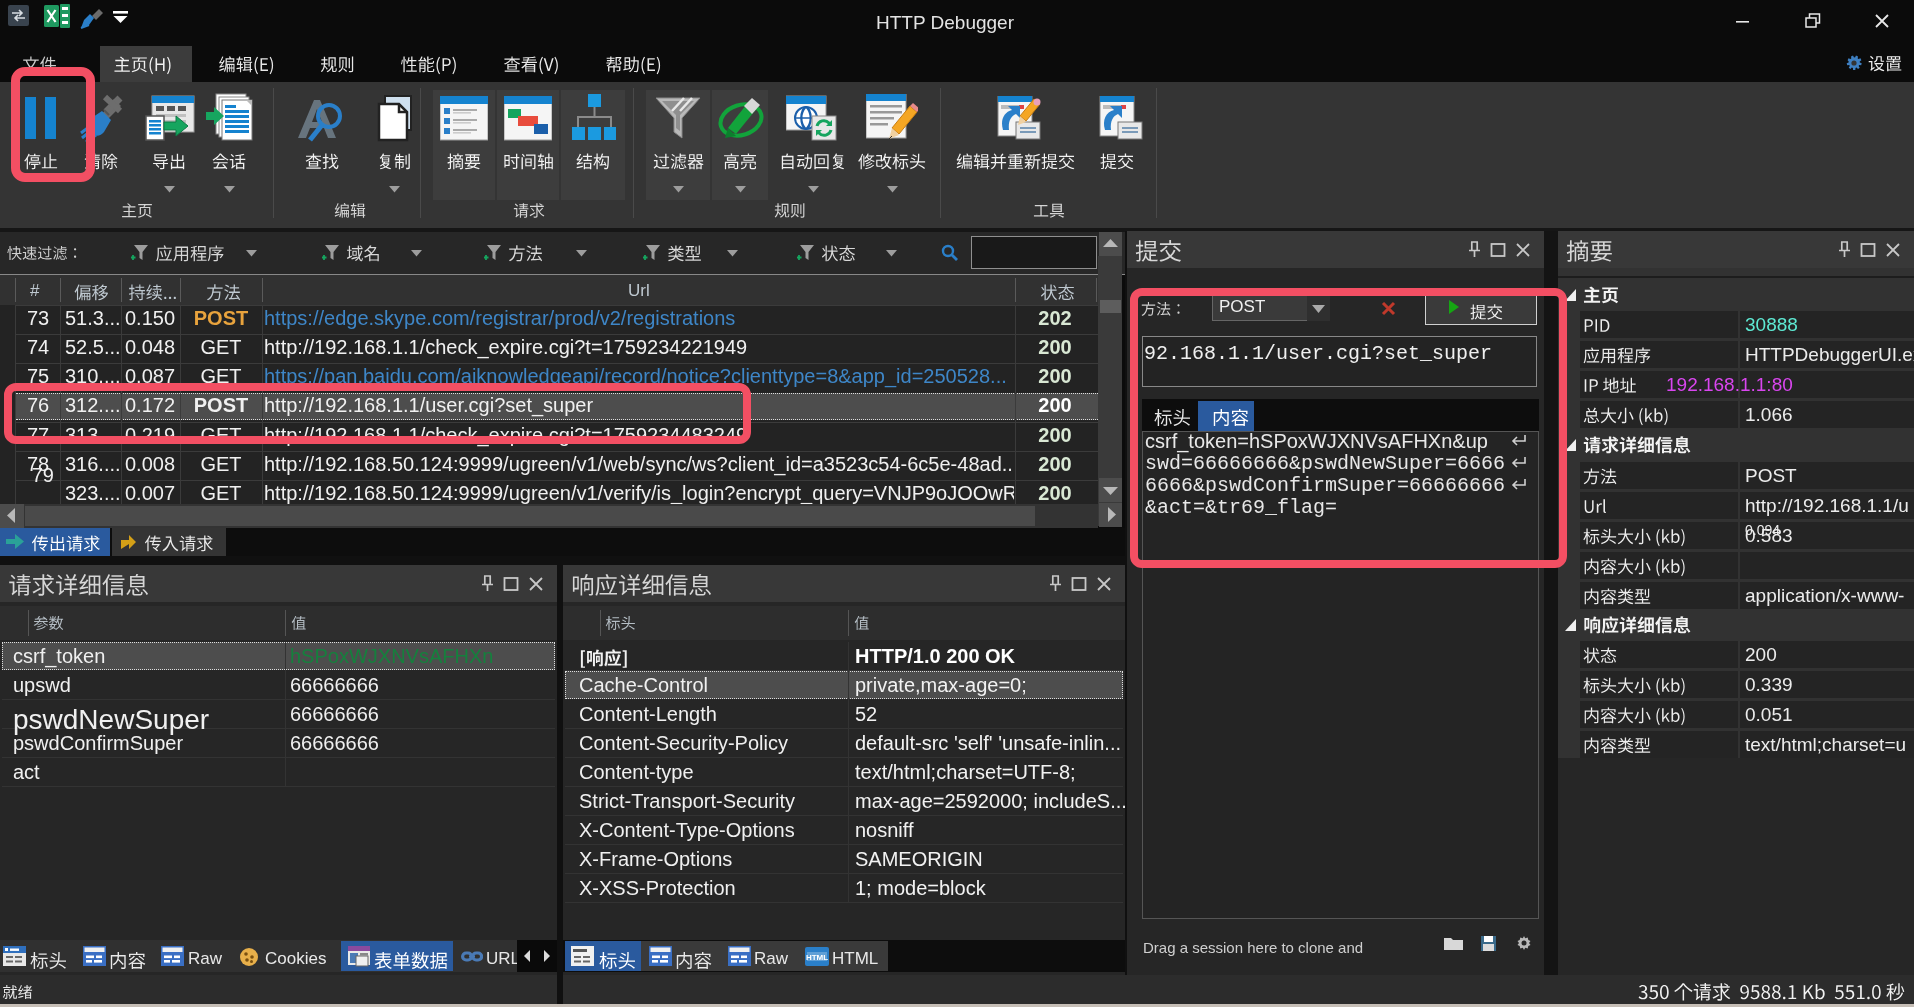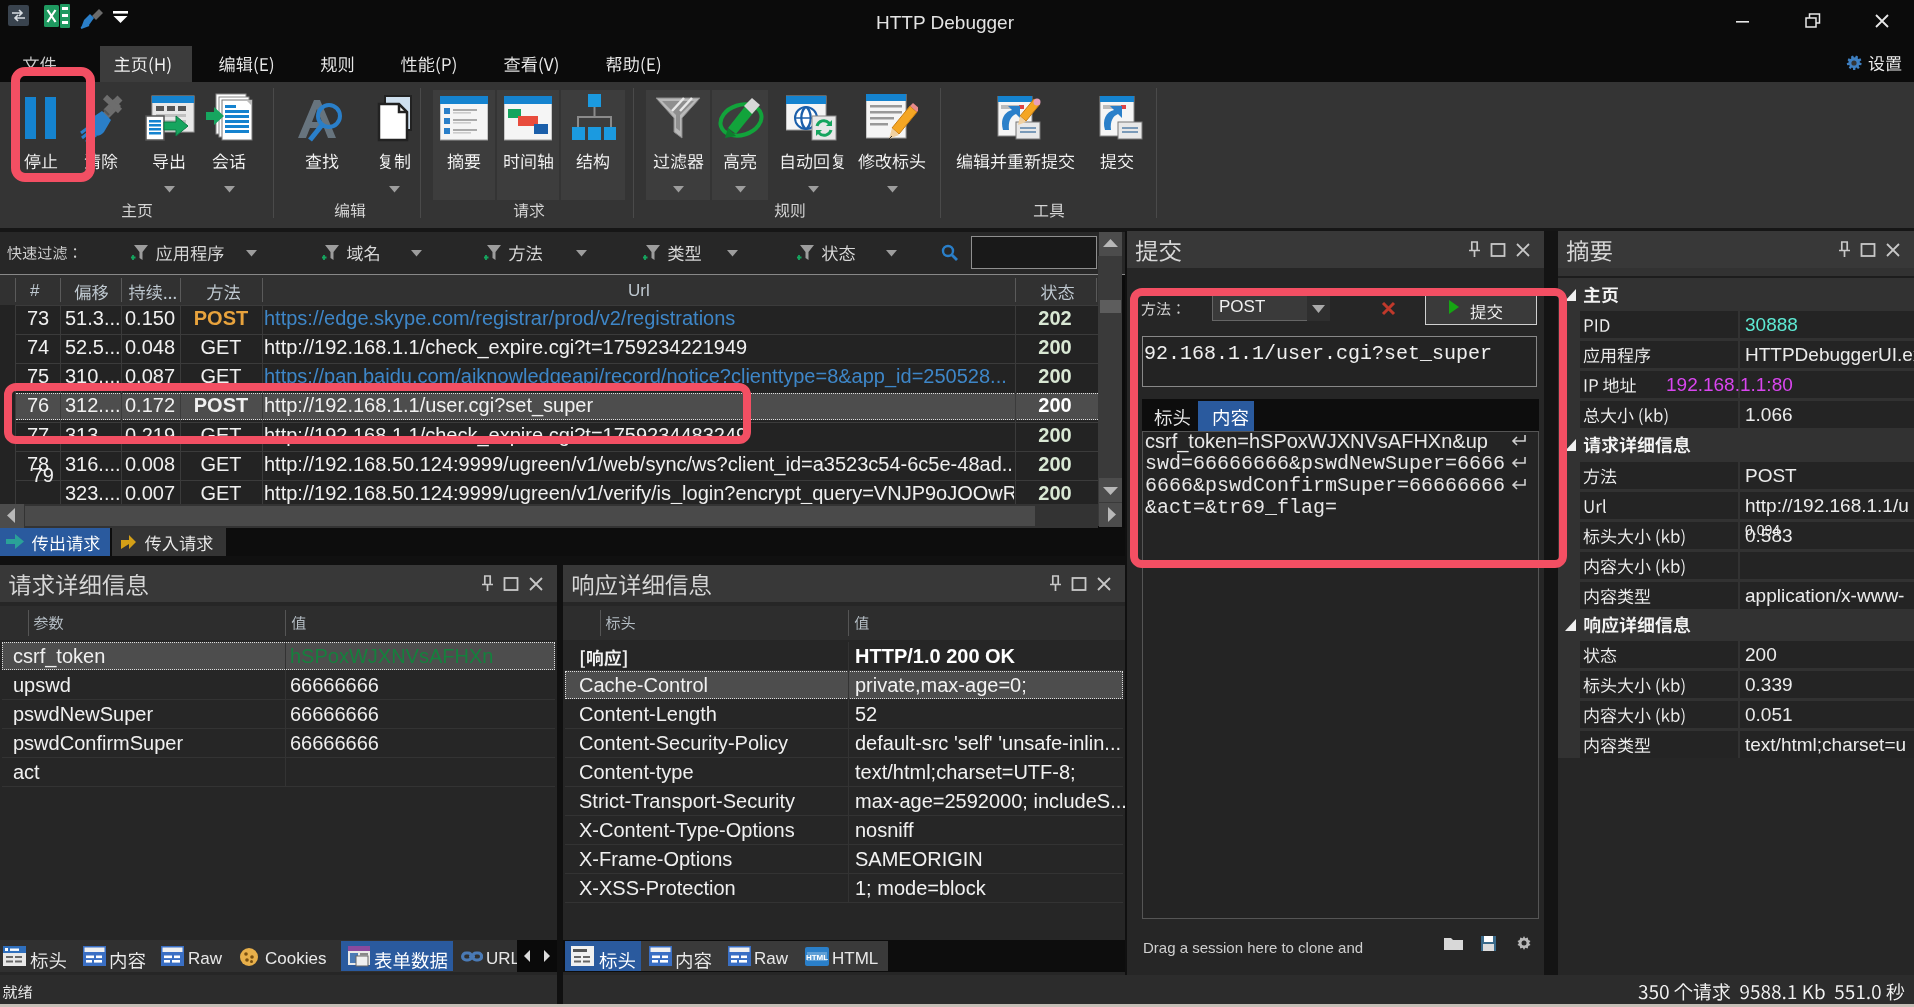--- a/index.html
+++ b/index.html
@@ -501,21 +501,21 @@
 <svg style="position:absolute;left:291.0px;top:612.0px;overflow:visible" width="18" height="22" viewBox="0 -17.1 18 22.5">
     <path d="M9.3 -13.0C9.2 -12.6 9.2 -12.0 9.1 -11.4H5.1V-10.4H8.9C8.8 -9.9 8.7 -9.4 8.6 -9.0H5.9V-0.2H4.4V0.8H14.8V-0.2H13.5V-9.0H9.7C9.8 -9.4 9.9 -9.9 10.0 -10.4H14.4V-11.4H10.2L10.5 -12.9ZM7.0 -0.2V-1.5H12.4V-0.2ZM7.0 -5.9H12.4V-4.5H7.0ZM7.0 -6.7V-8.0H12.4V-6.7ZM7.0 -3.7H12.4V-2.4H7.0ZM4.1 -13.0C3.3 -10.6 1.9 -8.3 0.5 -6.8C0.7 -6.5 1.0 -5.9 1.1 -5.7C1.6 -6.2 2.0 -6.7 2.5 -7.4V1.2H3.5V-9.1C4.2 -10.2 4.7 -11.5 5.2 -12.7Z" fill="#b5bec5"></path>
   </svg>
 <div class="a" style="left:2px;top:642px;width:553px;height:28px;background:#4d4d4d;border:1px dotted #ddd"></div>
 <span class="a " style="left:13px;top:644px;font-size:20px;color:#f0f0f0;">csrf_token</span>
 <span class="a " style="left:290px;top:644px;font-size:20px;color:#15803d;">hSPoxWJXNVsAFHXn</span>
 <div class="a" style="left:2px;top:699px;width:553px;height:1px;background:#333"></div>
 <span class="a " style="left:13px;top:673px;font-size:20px;color:#f0f0f0;">upswd</span>
 <span class="a " style="left:290px;top:673px;font-size:20px;color:#f0f0f0;">66666666</span>
 <div class="a" style="left:2px;top:728px;width:553px;height:1px;background:#333"></div>
-<span class="a " style="left:13px;top:702px;font-size:20px;color:#f0f0f0;">pswdNewSuper</span>
+<span class="a " style="left:13px;top:702px;font-size:28px;color:#f0f0f0;">pswdNewSuper</span>
 <span class="a " style="left:290px;top:702px;font-size:20px;color:#f0f0f0;">66666666</span>
 <div class="a" style="left:2px;top:757px;width:553px;height:1px;background:#333"></div>
 <span class="a " style="left:13px;top:731px;font-size:20px;color:#f0f0f0;">pswdConfirmSuper</span>
 <span class="a " style="left:290px;top:731px;font-size:20px;color:#f0f0f0;">66666666</span>
 <div class="a" style="left:2px;top:786px;width:553px;height:1px;background:#333"></div>
 <span class="a " style="left:13px;top:760px;font-size:20px;color:#f0f0f0;">act</span>
 <div class="a" style="left:285px;top:642px;width:1px;height:145px;background:#333"></div>
 <div class="a" style="left:0px;top:940px;width:557px;height:32px;background:#303030"></div>
 <div class="a" style="left:517px;top:940px;width:40px;height:32px;background:#0a0a0a"></div>
 <svg class="a" style="left:3px;top:946px;" width="23" height="20" viewBox="0 0 23 20">

